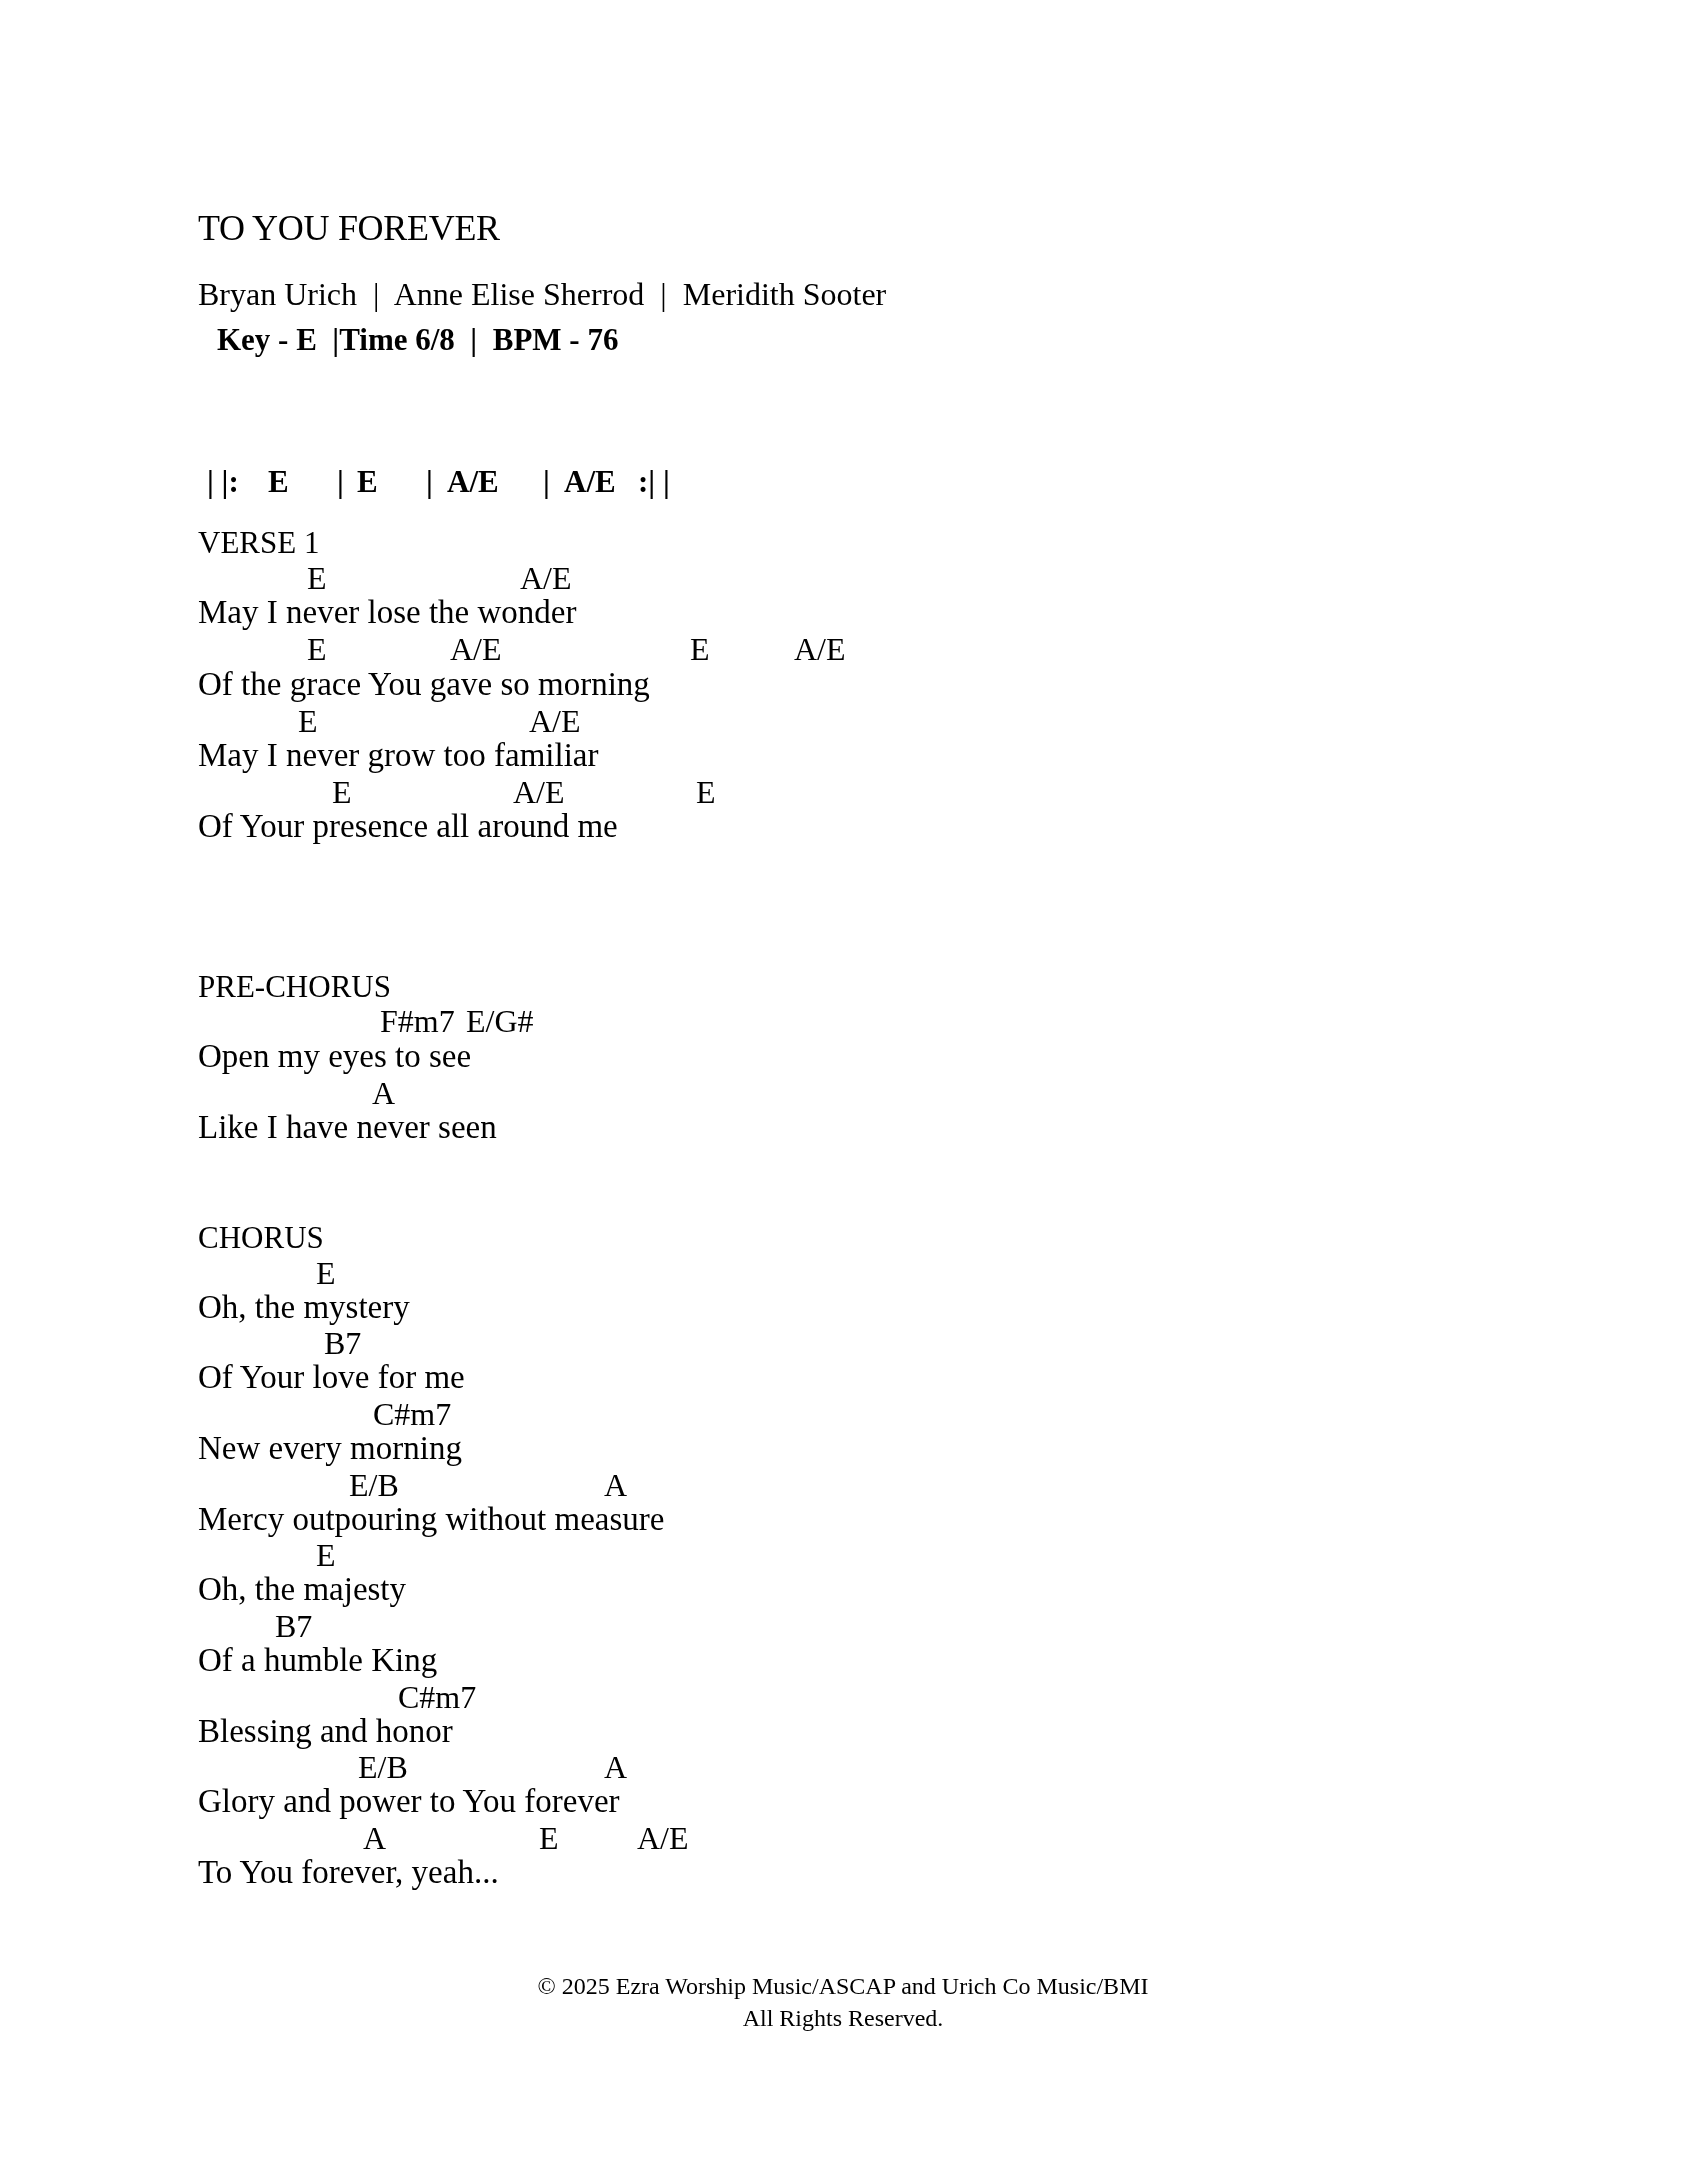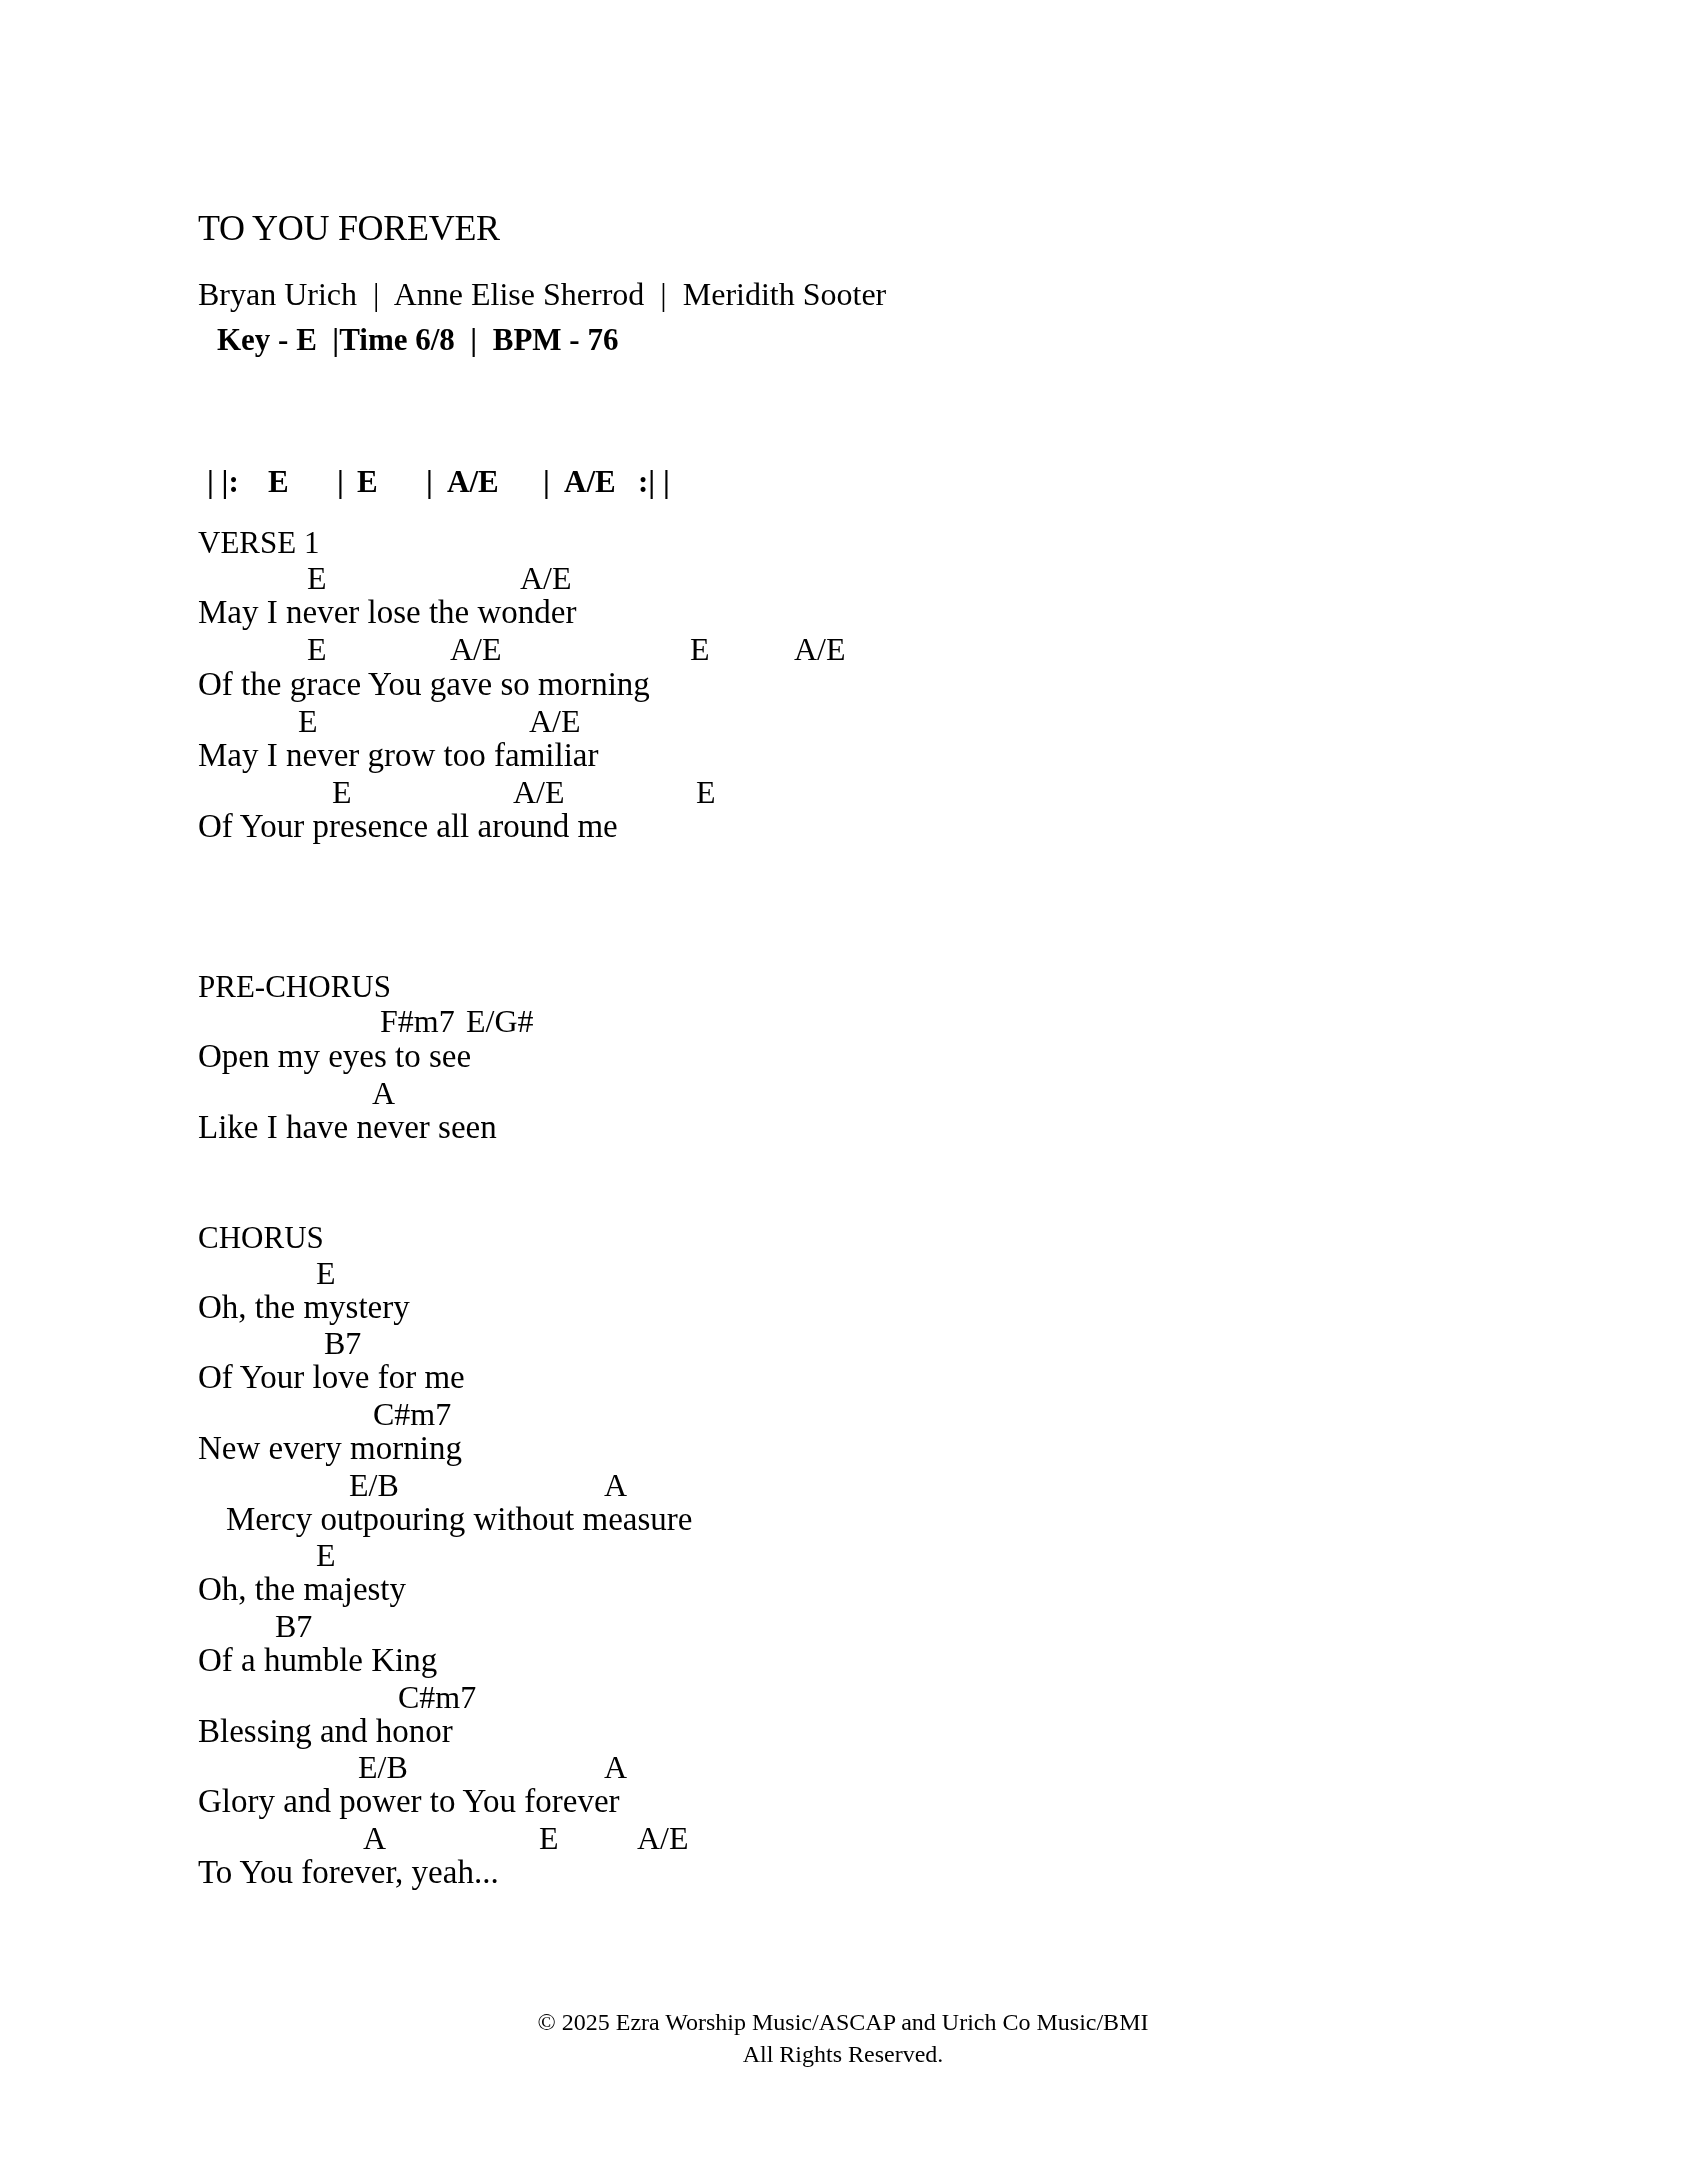--- a/index.html
+++ b/index.html
@@ -6,21 +6,21 @@
   body { width:1687px; height:2183px; position:relative; overflow:hidden; color:#000000;
          font-family:"Liberation Serif", "DejaVu Serif", serif; }
   .abs { position:absolute; white-space:pre; line-height:1; }
   .title { font-weight:normal; font-size:36px; letter-spacing:-0.3px; }
   .authors { font-size:32px; }
   .meta { font-weight:bold; font-size:31px; }
   .prog { font-weight:bold; font-size:31px; }
   .section { font-weight:normal; font-size:31px; }
   .lyric { font-size:33px; }
   .chord { font-size:32px; }
-  .copy { font-size:24px; text-align:center; width:926px; left:380px;margin-top:36px; }
+  .copy { font-size:24px; text-align:center; width:926px; left:380px; }
 </style>
 </head>
 <body>
 
 <div class="abs title" style="left:198px; top:210px;">TO YOU FOREVER</div>
 <div class="abs authors" style="left:198px; top:278px;">Bryan Urich  |  Anne Elise Sherrod  |  Meridith Sooter</div>
 <div class="abs meta" style="left:200px; top:324px;margin-left:17px;">Key - E  |Time 6/8  |  BPM - 76</div>
 
 <div id="prog">
     <div class="abs prog" style="left: 207px; top: 466px;">| |:</div>
@@ -63,21 +63,21 @@
 <div id="sec-chorus">
     <div class="abs section" style="left: 198px; top: 1222px;">CHORUS</div>
     <div class="abs chord" style="left: 316px; top: 1257px;">E</div>
     <div class="abs lyric" style="left: 198px; top: 1291px;">Oh, the mystery</div>
     <div class="abs chord" style="left: 324px; top: 1327px;">B7</div>
     <div class="abs lyric" style="left: 198px; top: 1361px;">Of Your love for me</div>
     <div class="abs chord" style="left: 373px; top: 1398px;">C#m7</div>
     <div class="abs lyric" style="left: 198px; top: 1432px;">New every morning</div>
     <div class="abs chord" style="left: 349px; top: 1469px;">E/B</div>
     <div class="abs chord" style="left: 604px; top: 1469px;">A</div>
-    <div class="abs lyric" style="left: 198px; top: 1503px; margin-left: 28px;">Mercy outpouring without measure</div>
+    <div class="abs lyric" style="left: 198px; top: 1503px;">Mercy outpouring without measure</div>
     <div class="abs chord" style="left: 316px; top: 1539px;">E</div>
     <div class="abs lyric" style="left: 198px; top: 1573px;">Oh, the majesty</div>
     <div class="abs chord" style="left: 275px; top: 1610px;">B7</div>
     <div class="abs lyric" style="left: 198px; top: 1644px;">Of a humble King</div>
     <div class="abs chord" style="left: 398px; top: 1681px;">C#m7</div>
     <div class="abs lyric" style="left: 198px; top: 1715px;">Blessing and honor</div>
     <div class="abs chord" style="left: 358px; top: 1751px;">E/B</div>
     <div class="abs chord" style="left: 604px; top: 1751px;">A</div>
     <div class="abs lyric" style="left: 198px; top: 1785px;">Glory and power to You forever</div>
     <div class="abs chord" style="left: 363px; top: 1822px;">A</div>

